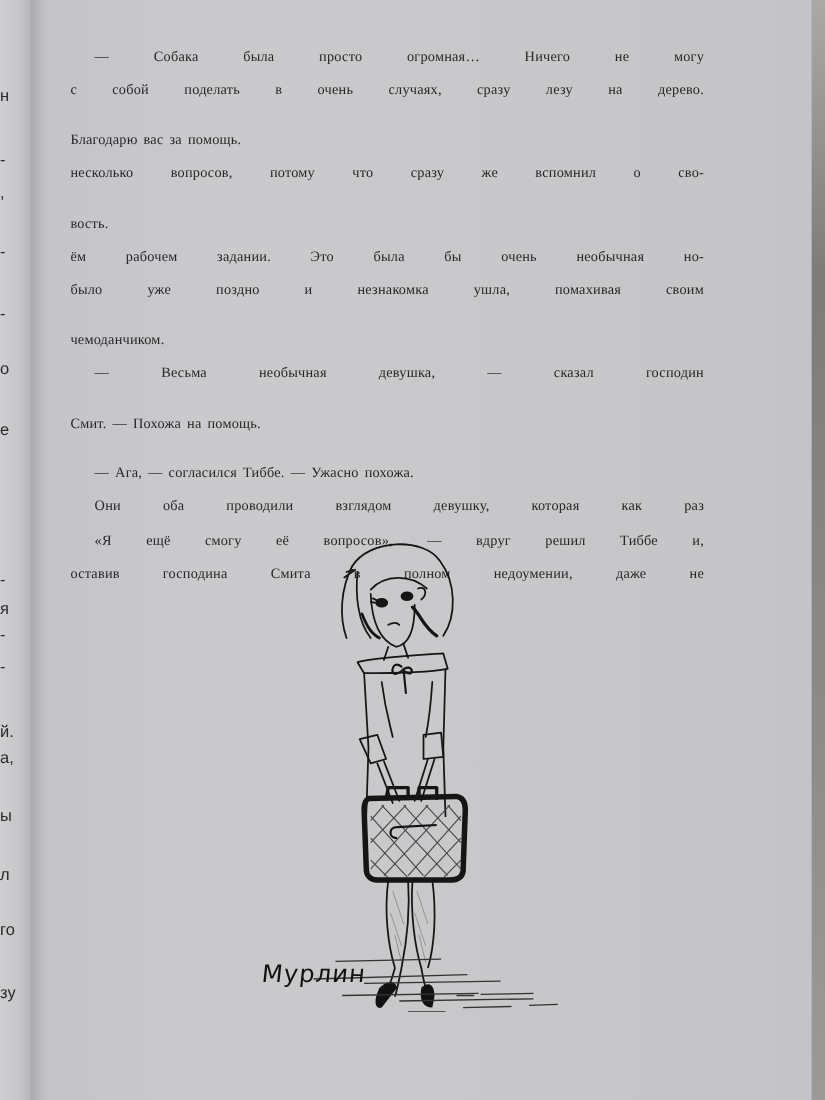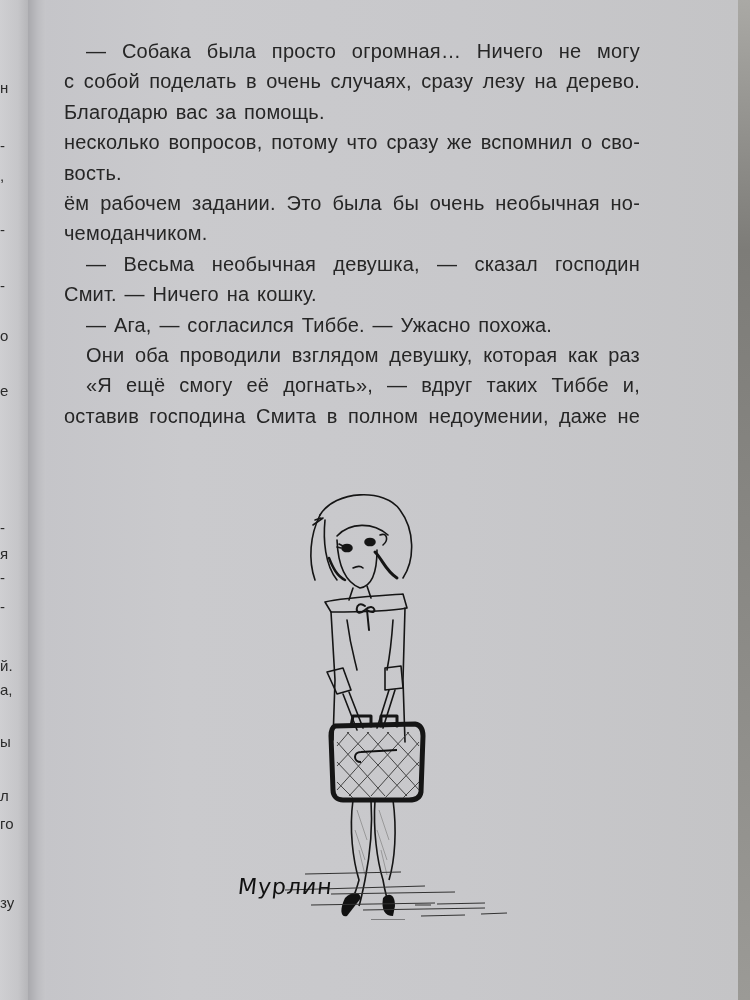--- a/index.html
+++ b/index.html
@@ -25,25 +25,25 @@
     .page {
       position: absolute; left: 46px; top: 0; width: 692px; height: 1000px;
       background: linear-gradient(90deg, #c5c5c9 0%, #cacacd 20%, #c8c8cb 60%, #c4c4c6 100%);
     }
     .right-edge {
       position: absolute; left: 738px; top: 0; width: 12px; height: 1000px;
       background: linear-gradient(180deg, #aaa9a5 0%, #7d7c78 25%, #8a8985 60%, #9b9a96 100%);
     }
     .text {
       position: absolute; left: 64px; top: 36px; width: 576px;
-      color: #262626; font-size: 20px; line-height: 30.4px;
-      letter-spacing: 0.2px; word-spacing: 2px;
+      color: #262626; font-size: 13px; line-height: 30.4px;
+      letter-spacing: 0.2px; word-spacing: 2px; font-family: Liberation Serif, serif;
     }
     .line { display: block; white-space: nowrap; text-align: justify; text-align-last: justify; }
-    .line.last { text-align-last: left; }
+    .line.last { text-align-last: left; margin-top: 15px; }
     .line.indent { padding-left: 22px; }
     .illustration {
       position: absolute; left: 225px; top: 480px; width: 300px; height: 440px;
     }
     .signature {
       position: absolute; left: 238px; top: 874px;
       font-family: "DejaVu Sans", sans-serif; font-size: 22px; color: #111;
       transform: skewX(-6deg); letter-spacing: 1px;
     }
   </style>
@@ -59,41 +59,42 @@
     <span class="frag" style="top: 328px;">о</span>
     <span class="frag" style="top: 383px;">е</span>
     <span class="frag" style="top: 520px;">-</span>
     <span class="frag" style="top: 546px;">я</span>
     <span class="frag" style="top: 570px;">-</span>
     <span class="frag" style="top: 599px;">-</span>
     <span class="frag" style="top: 658px;">й.</span>
     <span class="frag" style="top: 682px;">а,</span>
     <span class="frag" style="top: 734px;">ы</span>
     <span class="frag" style="top: 788px;">л</span>
-    <span class="frag" style="top: 816px;">го</span>
+    <span class="frag" style="top: 838px;">го</span>
     <span class="frag" style="top: 895px;">зу</span>
   </div>
 <div class="gutter"></div>
 
 <div class="page"></div>
 <div class="right-edge"></div>
 
 <div class="text">
   <span class="line indent">— Собака была просто огромная… Ничего не могу</span>
   <span class="line">с собой поделать в очень случаях, сразу лезу на дерево.</span>
   <span class="line last">Благодарю вас за помощь.</span>
   <span class="line">несколько вопросов, потому что сразу же вспомнил о сво-</span>
   <span class="line last">вость.</span>
   <span class="line">ём рабочем задании. Это была бы очень необычная но-</span>
+  <span class="line">было уже поздно и незнакомка ушла, помахивая своим</span>
   <span class="line last">чемоданчиком.</span>
   <span class="line indent">— Весьма необычная девушка, — сказал господин</span>
-  <span class="line last">Смит. — Ничего на кошку.</span>
+  <span class="line last">Смит. — Похожа на помощь.</span>
   <span class="line indent last">— Ага, — согласился Тиббе. — Ужасно похожа.</span>
   <span class="line indent">Они оба проводили взглядом девушку, которая как раз</span>
-  <span class="line indent">«Я ещё смогу её догнать», — вдруг таких Тиббе и,</span>
+  <span class="line indent">«Я ещё смогу её вопросов», — вдруг решил Тиббе и,</span>
   <span class="line">оставив господина Смита в полном недоумении, даже не</span>
 </div>
 
 <svg class="illustration" viewBox="0 0 300 440" xmlns="http://www.w3.org/2000/svg">
   <g fill="none" stroke="#151515" stroke-width="1.6" stroke-linecap="round" stroke-linejoin="round">
 
     <path d="M95 35 C110 10, 160 8, 175 30 C190 50, 190 80, 178 98"></path>
     <path d="M95 35 C85 55, 83 80, 90 100"></path>
     <path d="M100 40 C98 60, 100 85, 112 100"></path>
     <path d="M88 45 L98 38"></path>

